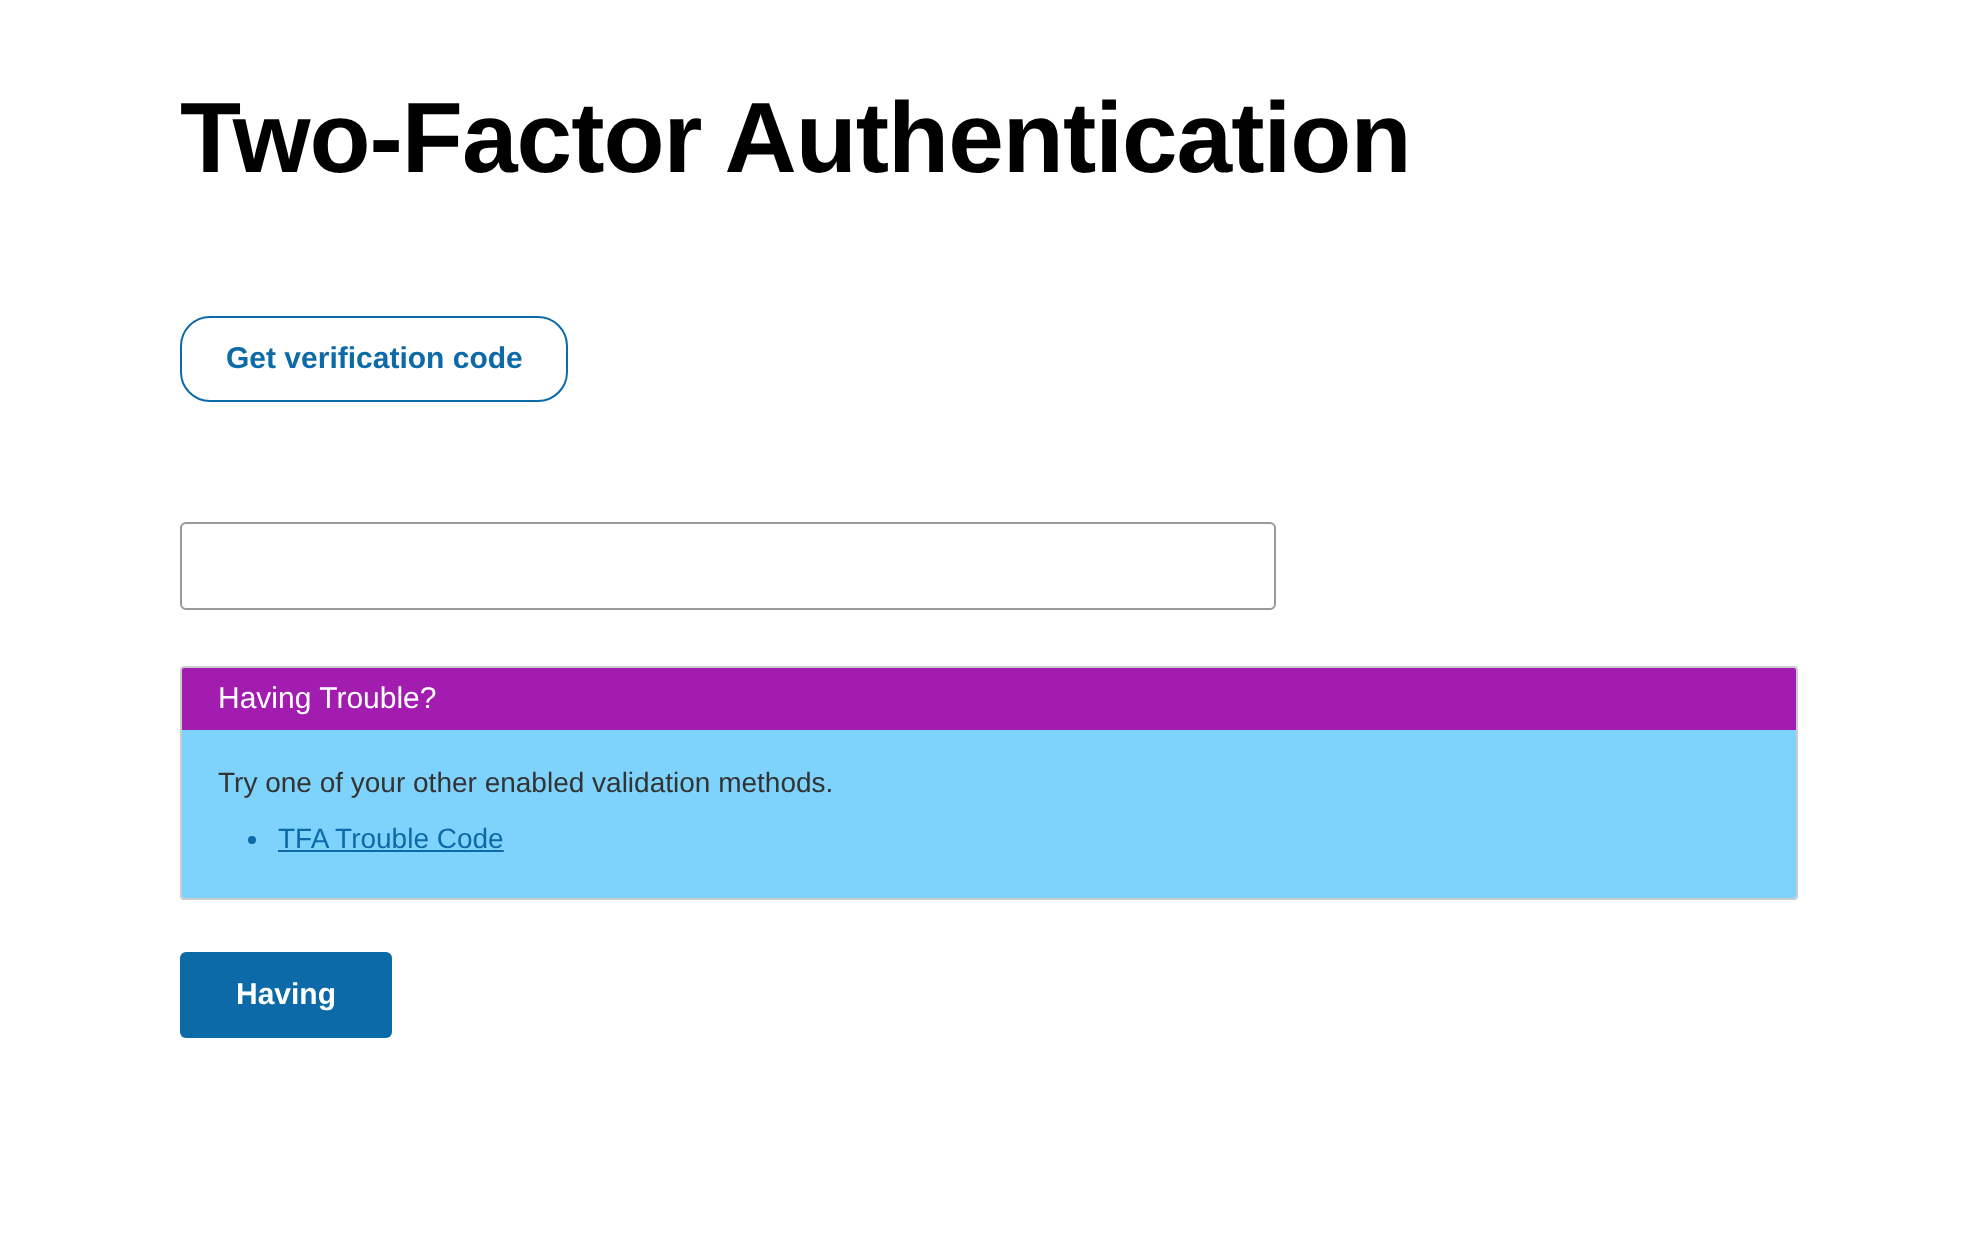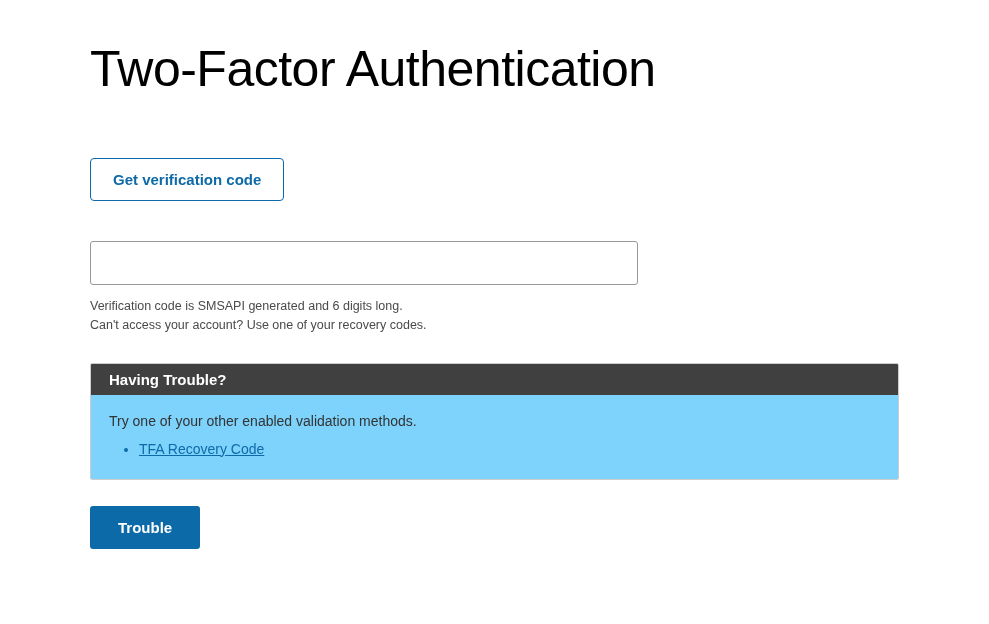--- a/index.html
+++ b/index.html
@@ -9,36 +9,36 @@
     }
     body {
       font-family: -apple-system, BlinkMacSystemFont, "Segoe UI", Helvetica, Arial, sans-serif;
       background: #ffffff;
       padding: 40px 90px;
       color: #333333;
       font-size: 14px;
     }
     .page-title {
       font-size: 50px;
-      font-weight: 400;
+      font-weight: 700;
       color: #000000;
       margin-bottom: 60px;
       letter-spacing: -0.5px;
     }
     .btn-outline {
       display: inline-block;
       background: #ffffff;
       color: #0d6aa8;
       border: 1px solid #0d6aa8;
       padding: 12px 22px;
       font-size: 15px;
       font-weight: 600;
       cursor: pointer;
-      border-radius: 4px;
-      margin-bottom: 40px;
+      border-radius: 15px;
+      margin-bottom: 60px;
     }
     .form-group {
       margin-bottom: 28px;
     }
     .form-label {
       display: block;
       font-size: 14px;
       color: #333333;
       margin-bottom: 10px;
     }
@@ -62,25 +62,25 @@
     .help-text p {
       margin: 0;
     }
     .trouble-panel {
       border: 1px solid #cccccc;
       border-radius: 2px;
       margin-bottom: 26px;
       overflow: hidden;
     }
     .trouble-header {
-      background: #404040;
+      background: #a21caf;
       color: #ffffff;
       padding: 7px 18px;
       font-size: 15px;
-      font-weight: 700;
+      font-weight: 400;
     }
     .trouble-body {
       padding: 18px 18px 22px 18px;
       background: #7dd3fc;
     }
     .trouble-text {
       font-size: 14px;
       color: #333333;
       margin-bottom: 12px;
     }
@@ -113,34 +113,30 @@
 <body>
 
 
 
 <h1 class="page-title">Two-Factor Authentication</h1>
 
 <button class="btn-outline">Get verification code</button>
 
 <div class="form-group">
   <input type="text" class="form-input" value="" style="">
-  <div class="help-text">
-    <p>Verification code is SMSAPI generated and 6 digits long.</p>
-    <p>Can't access your account? Use one of your recovery codes.</p>
-  </div>
 </div>
 
 <div class="trouble-panel">
   <div class="trouble-header">Having Trouble?</div>
   <div class="trouble-body">
     <div class="trouble-text">Try one of your other enabled validation methods.</div>
     <ul class="trouble-list">
       <li>
-        <a class="trouble-link">TFA Recovery Code</a>
+        <a class="trouble-link">TFA Trouble Code</a>
       </li>
     </ul>
   </div>
 </div>
 
-<button class="btn-primary">Trouble</button>
+<button class="btn-primary">Having</button>
 
 
 
 
 </body></html>

